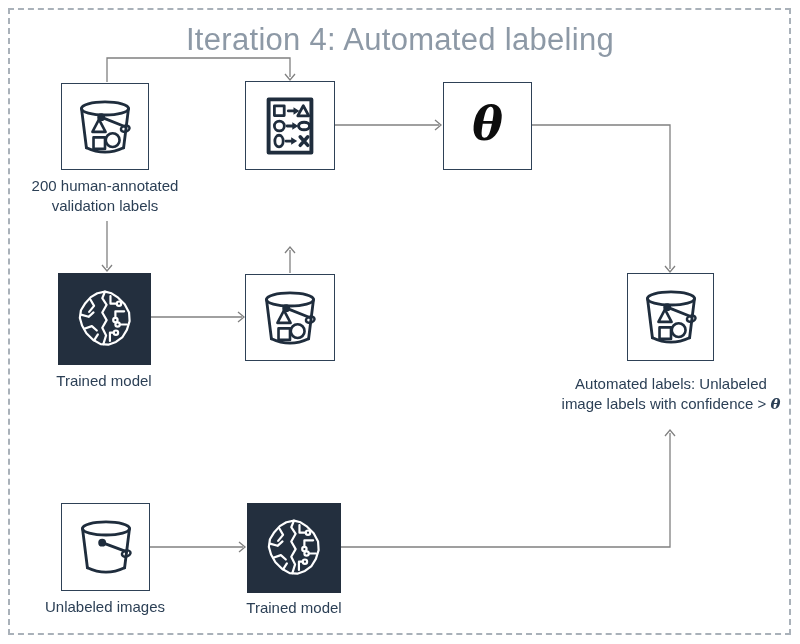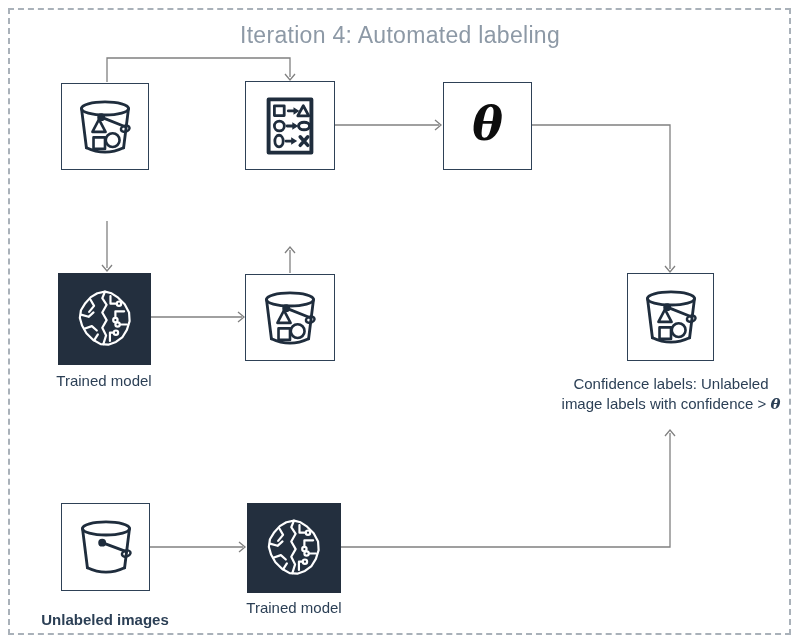--- a/index.html
+++ b/index.html
@@ -14,21 +14,21 @@
   #frame {
     position: absolute;
     left: 8px; top: 8px; right: 9px; bottom: 9px;
     border: 2px dashed #a9b1b9;
     pointer-events: none;
   }
   .title {
     position: absolute;
     left: 0; top: 22px; width: 800px;
     text-align: center;
-    font-size: 23px;
+    font-size: 31px;
     color: #8d99a6;
     letter-spacing: 0.3px;
   }
   .node {
     position: absolute;
     background: #ffffff;
     border: 1.6px solid #2e4156;
     box-sizing: border-box;
     display: flex;
     align-items: center;
@@ -151,20 +151,22 @@
     <path d="M665,436 L670,430 L675,436"></path>
   </svg>
 
   <div class="title">Iteration 4: Automated labeling</div>
 
   <div class="node" style="left:61px; top:83px; width:88px; height:87px;">
     <svg width="70" height="70">
         <use href="#sym-bucket-shapes"></use>
       </svg>
   </div>
+  <div class="lbl" style="left:15px; top:176px; width:180px;">200 human-annotated
+validation labels</div>
 
   <div class="node" style="left:245px; top:81px; width:90px; height:89px;">
     <svg width="74" height="74">
         <use href="#sym-compare"></use>
       </svg>
   </div>
 
   <div class="node" style="left:443px; top:82px; width:89px; height:88px;">
     <span class="theta-symbol">θ</span>
   </div>
@@ -180,29 +182,29 @@
     <svg width="70" height="70">
         <use href="#sym-bucket-shapes"></use>
       </svg>
   </div>
 
   <div class="node" style="left:627px; top:273px; width:87px; height:88px;">
     <svg width="70" height="70">
         <use href="#sym-bucket-shapes"></use>
       </svg>
   </div>
-  <div class="lbl" style="left:558px; top:374px; width:226px;"><span>Confidence labels: Unlabeled</span>
+  <div class="lbl" style="left:558px; top:374px; width:226px;"><span>Automated labels: Unlabeled</span>
     <span>image labels with confidence &gt; </span><span class="theta-inline">θ</span></div>
 
   <div class="node" style="left:61px; top:503px; width:89px; height:88px;">
     <svg width="70" height="70">
         <use href="#sym-bucket-empty"></use>
       </svg>
   </div>
-  <div class="lbl" style="left:25px; top:610px; width:160px;font-weight:bold;">Unlabeled images</div>
+  <div class="lbl" style="left:25px; top:597px; width:160px;">Unlabeled images</div>
 
   <div class="node dark" style="left:247px; top:503px; width:94px; height:90px;">
     <svg width="70" height="70">
         <use href="#sym-brain"></use>
       </svg>
   </div>
   <div class="lbl" style="left:224px; top:598px; width:140px;">Trained model</div>
 
   <div id="frame"></div>
 </div>

